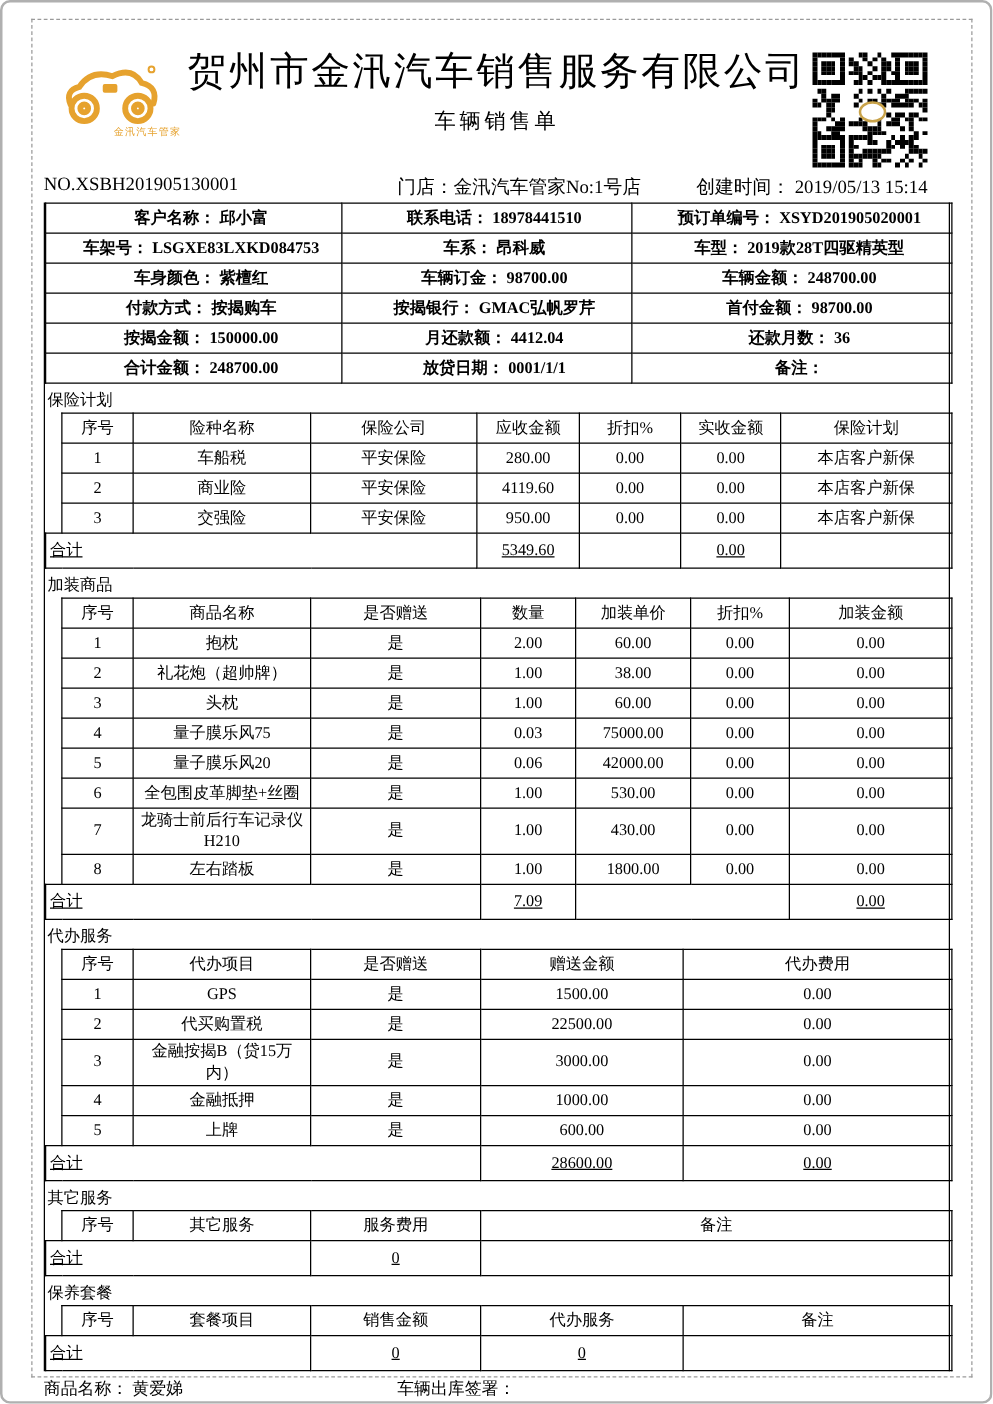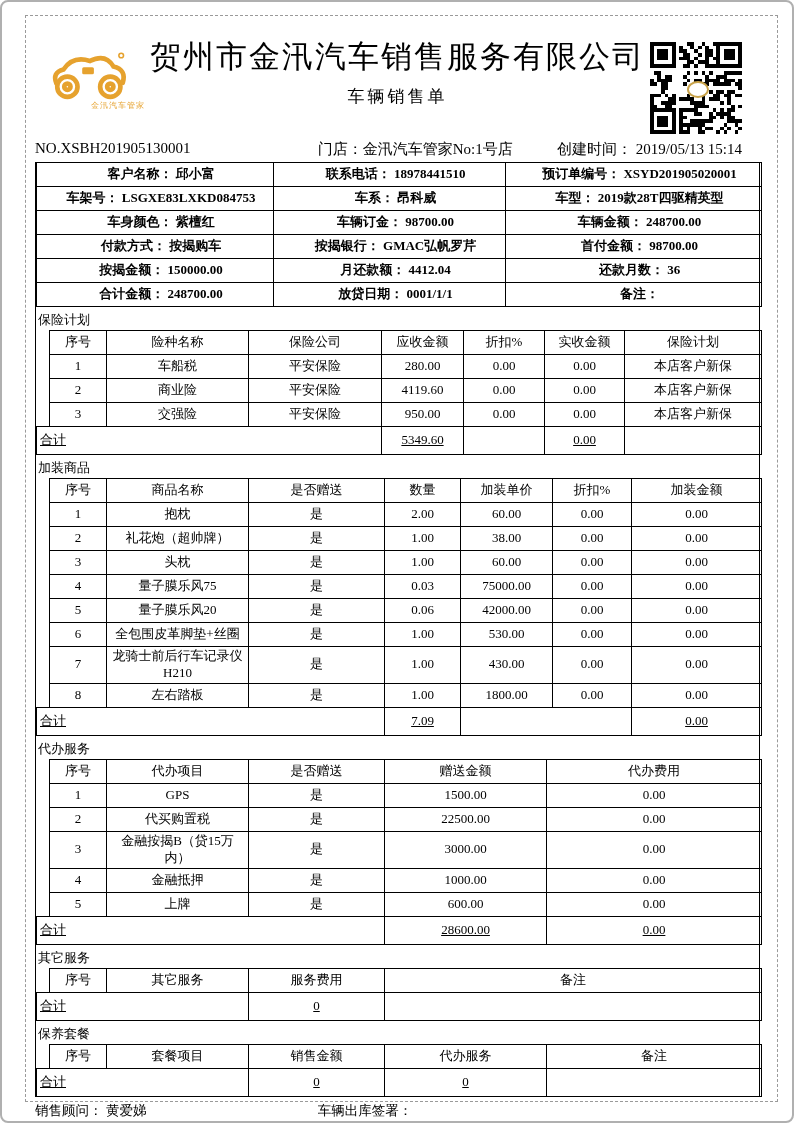--- a/index.html
+++ b/index.html
@@ -1054,19 +1054,19 @@
           <td>0</td>
           <td></td>
         </tr>
       </tbody>
     </table>
 
   </div>
 
   <div class="footer">
     <div class="f-row1">
-      <span>销售顾问： 黄爱娣</span>
+      <span>商品名称： 黄爱娣</span>
       <span>车辆出库签署：</span>
     </div>
 
   </div>
 
 </div>
 
 </body></html>

